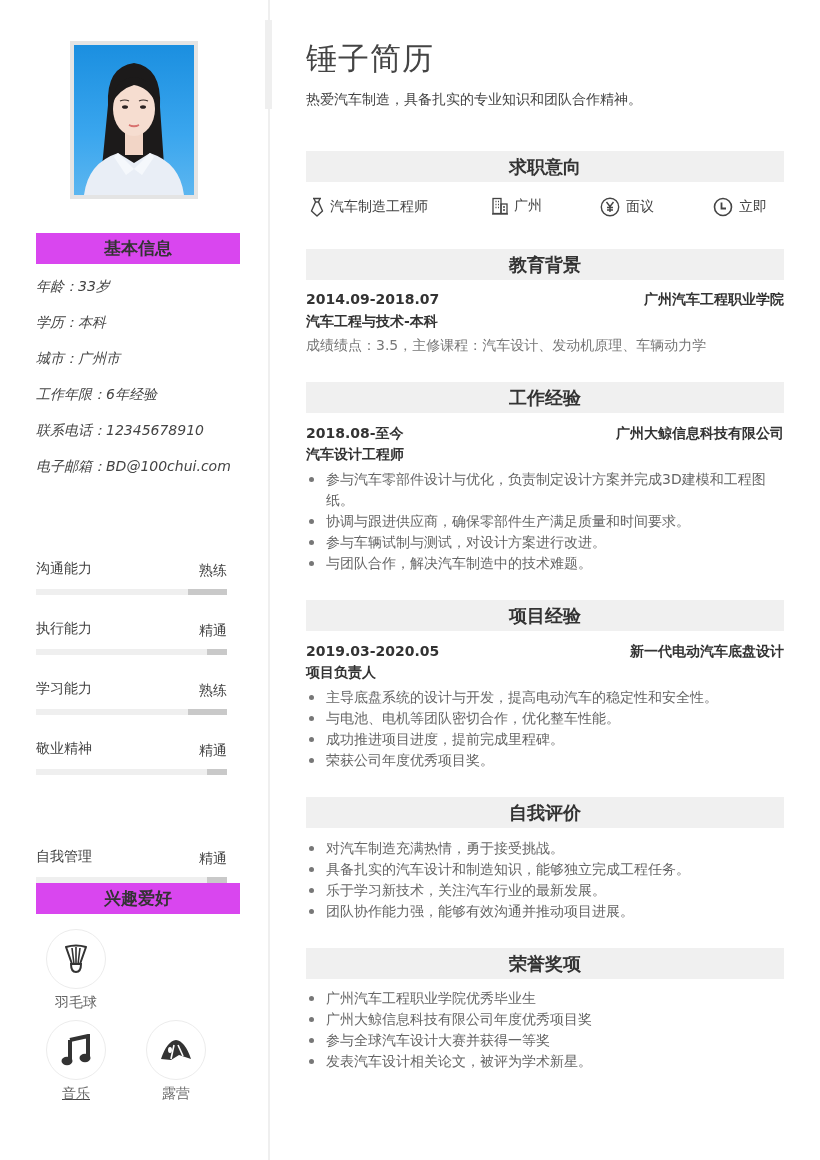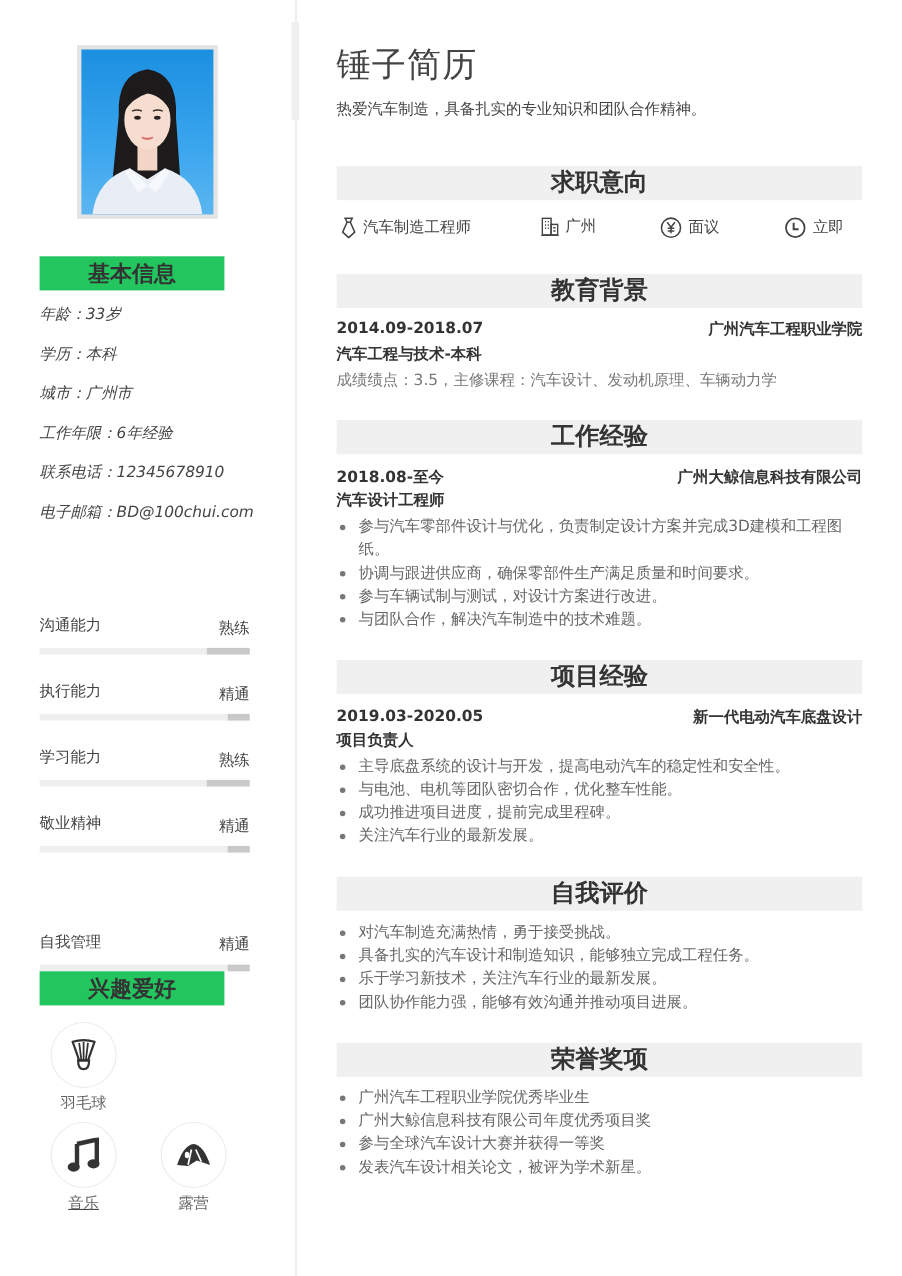--- a/index.html
+++ b/index.html
@@ -7,42 +7,42 @@
   body { font-family: "DejaVu Sans", "Liberation Sans", sans-serif; color: #444; position: relative; }
 
   .left { position: absolute; left: 0; top: 0; width: 268px; height: 1160px; }
   .divider { position: absolute; left: 268px; top: 0; width: 2px; height: 1160px; background: #efefef; }
   .divider-tab { position: absolute; left: 265px; top: 20px; width: 7px; height: 89px; background: #efefef; }
 
   .photo-frame { position: absolute; left: 70px; top: 41px; width: 128px; height: 158px; background: #e4e4e4; padding: 4px; }
   .photo { width: 120px; height: 150px; position: relative; overflow: hidden;
            background: linear-gradient(180deg, #1b8fe0 0%, #3aa6ee 60%, #5cb6f0 100%); }
 
-  .l-section-title { position: absolute; left: 36px; width: 168px; height: 31px; background: #22c55e;
-                     text-align: center; font-weight: bold; font-size: 20px; line-height: 31px; color: #333; }
+  .l-section-title { position: absolute; left: 36px; width: 204px; height: 31px; background: #d946ef;
+                     text-align: center; font-weight: bold; font-size: 17px; line-height: 31px; color: #333; }
 
   .info-row { position: absolute; left: 36px; font-size: 14px; color: #444; line-height: 18px; font-style: italic; }
 
   .skill { position: absolute; left: 36px; width: 191px; height: 36px; }
   .skill-name { position: absolute; left: 0; top: 0; font-size: 14px; color: #444; }
   .skill-level { position: absolute; right: 0; top: 2px; font-size: 14px; color: #444; }
   .skill-track { position: absolute; left: 0; top: 29px; width: 191px; height: 6px; background: #efefef; }
   .skill-fill { position: absolute; right: 0; top: 0; height: 6px; background: #c9c9c9; }
 
   .hobby { position: absolute; width: 60px; text-align: center; }
   .hobby-circle { width: 60px; height: 60px; border-radius: 50%; border: 1px solid #ececec;
                   display: flex; align-items: center; justify-content: center; background: #fff; }
   .hobby-label { margin-top: 5px; font-size: 14px; color: #666; }
 
   .right { position: absolute; left: 306px; top: 0; width: 478px; }
   .name { position: absolute; left: 0; top: 38px; font-size: 31px; color: #444; letter-spacing: 1px; }
   .tagline { position: absolute; left: 0; top: 91px; font-size: 14px; color: #444; }
 
   .r-section-title { position: absolute; left: 0; width: 478px; height: 31px; background: #f0f0f0;
-                     text-align: center; font-weight: bold; font-size: 22px; line-height: 31px; color: #333; }
+                     text-align: center; font-weight: bold; font-size: 18px; line-height: 31px; color: #333; }
 
   .intent-item { position: absolute; top: 197px; display: flex; align-items: center; font-size: 14px; color: #444; text-align: center; }
   .intent-item svg { margin-right: 6px; }
 
   .row-head { position: absolute; left: 0; width: 478px; font-weight: bold; font-size: 14px; color: #333; }
   .row-head .r { position: absolute; right: 0; top: 0; }
   .sub-head { position: absolute; left: 0; font-weight: bold; font-size: 14px; color: #333; }
   .muted { position: absolute; left: 0; font-size: 14px; color: #777; }
 
   ul.bullets { position: absolute; left: 0; width: 478px; list-style: none; }
@@ -234,21 +234,21 @@
   <div class="r-section-title" style="top:600px;">项目经验</div>
   <div class="row-head" style="top:643px;">
     <span>2019.03-2020.05</span>
     <span class="r">新一代电动汽车底盘设计</span>
   </div>
   <div class="sub-head" style="top:664px;">项目负责人</div>
   <ul class="bullets" style="top:687px;">
     <li>主导底盘系统的设计与开发，提高电动汽车的稳定性和安全性。</li>
     <li>与电池、电机等团队密切合作，优化整车性能。</li>
     <li>成功推进项目进度，提前完成里程碑。</li>
-    <li>关注汽车行业的最新发展。</li>
+    <li>荣获公司年度优秀项目奖。</li>
   </ul>
 
   <div class="r-section-title" style="top:797px;">自我评价</div>
   <ul class="bullets" style="top:838px;">
     <li>对汽车制造充满热情，勇于接受挑战。</li>
     <li>具备扎实的汽车设计和制造知识，能够独立完成工程任务。</li>
     <li>乐于学习新技术，关注汽车行业的最新发展。</li>
     <li>团队协作能力强，能够有效沟通并推动项目进展。</li>
   </ul>
 

